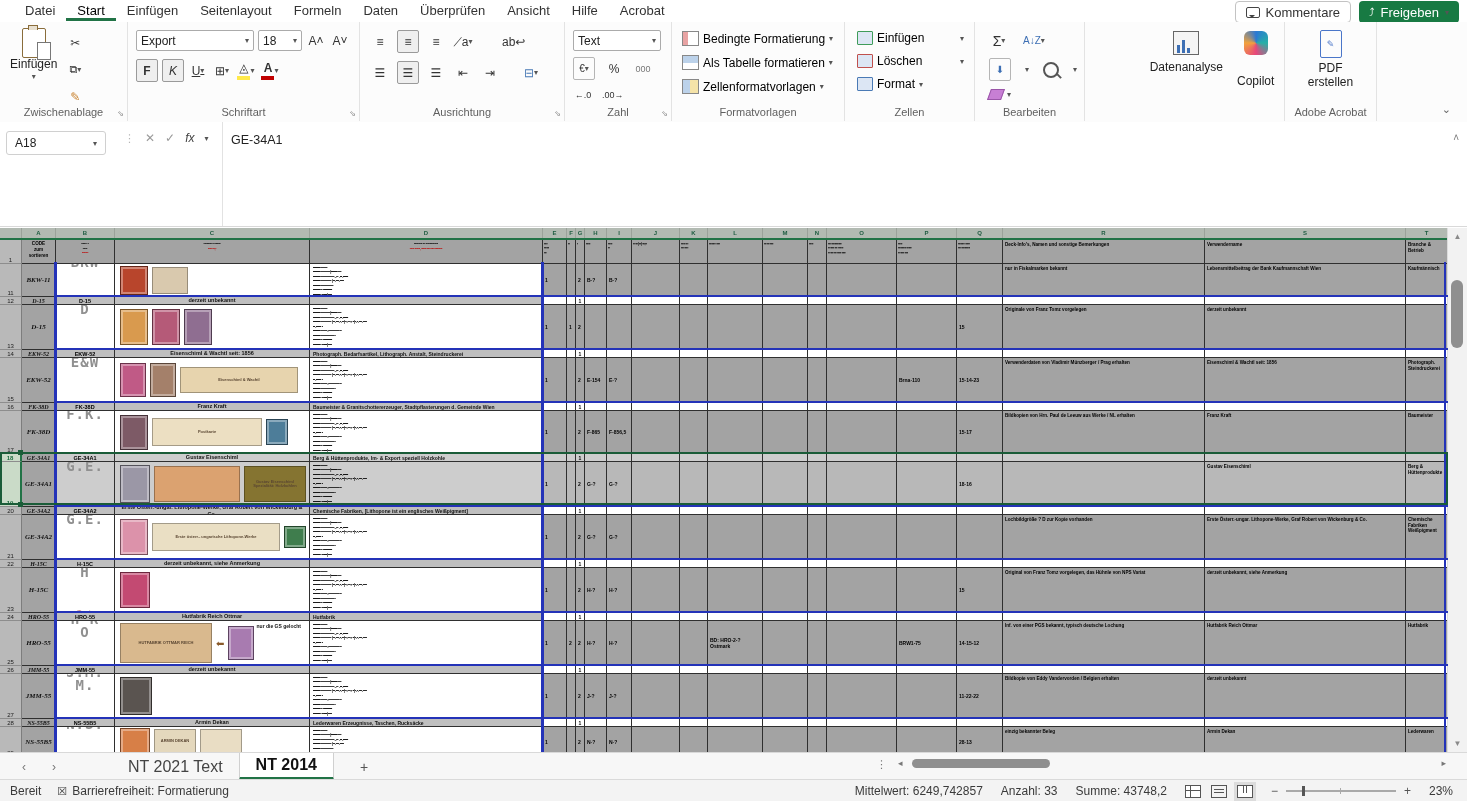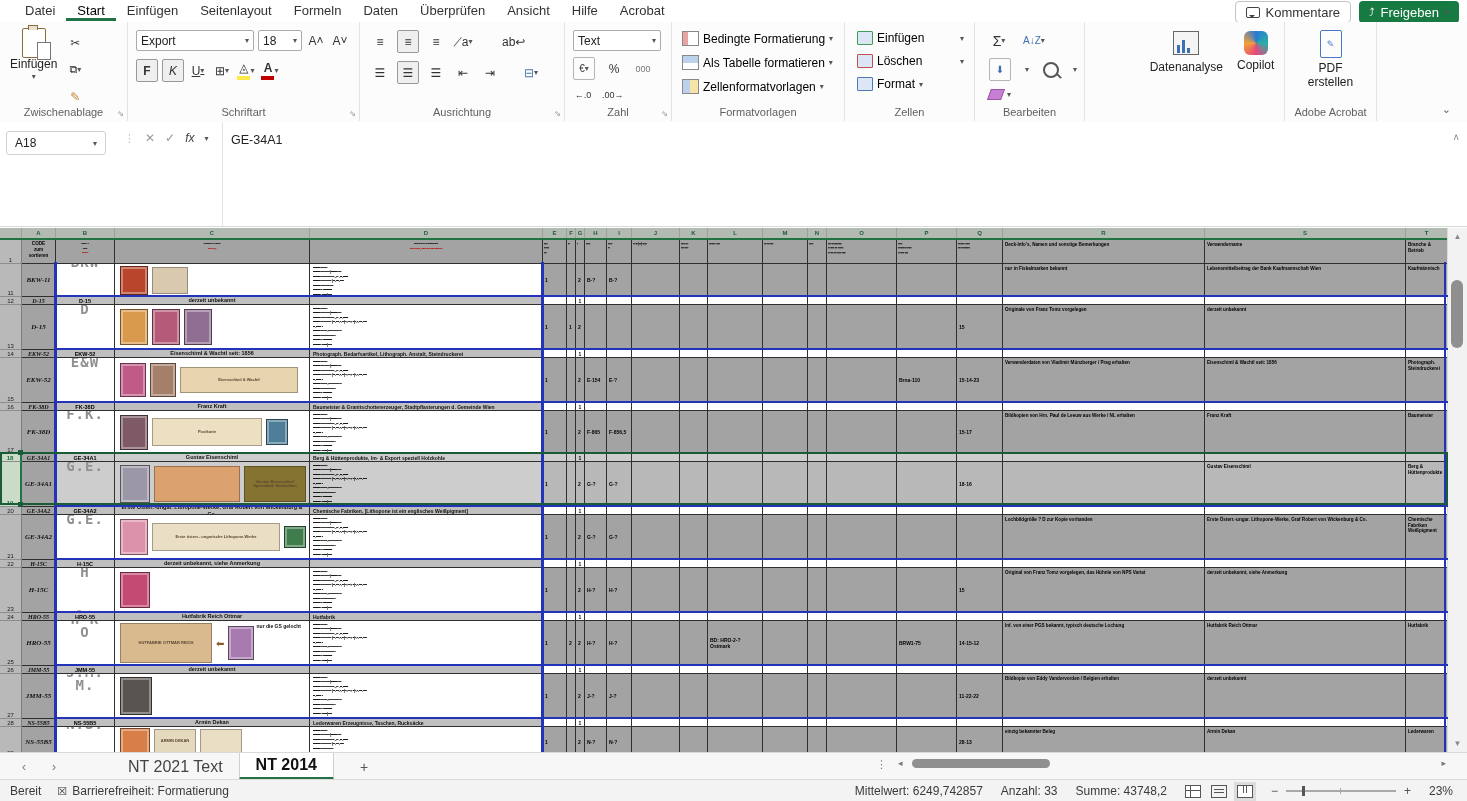--- a/index.html
+++ b/index.html
@@ -304,21 +304,21 @@
         <div class="bigbtn">
           <span class="chart-icon">
               <i style="left:3px;height:8px;"></i>
               <i style="left:8px;height:13px;"></i>
               <i style="left:13px;height:5px;"></i>
             </span>
           <span style="margin-top:6px;">Datenanalyse</span>
         </div>
         <div class="bigbtn">
           <span class="copilot-icon"></span>
-          <span style="margin-top:4px;">Copilot</span>
+          <span style="margin-top:20px;">Copilot</span>
         </div>
       </div>
     </div>
 
     <div class="rgroup" style="left:1285px;width:92px;">
       <div class="bigbtn" style="padding-top:8px;">
         <span class="pdf-icon">✎</span>
         <span style="margin-top:4px;white-space:pre-line;">PDF
 erstellen</span>
       </div>

